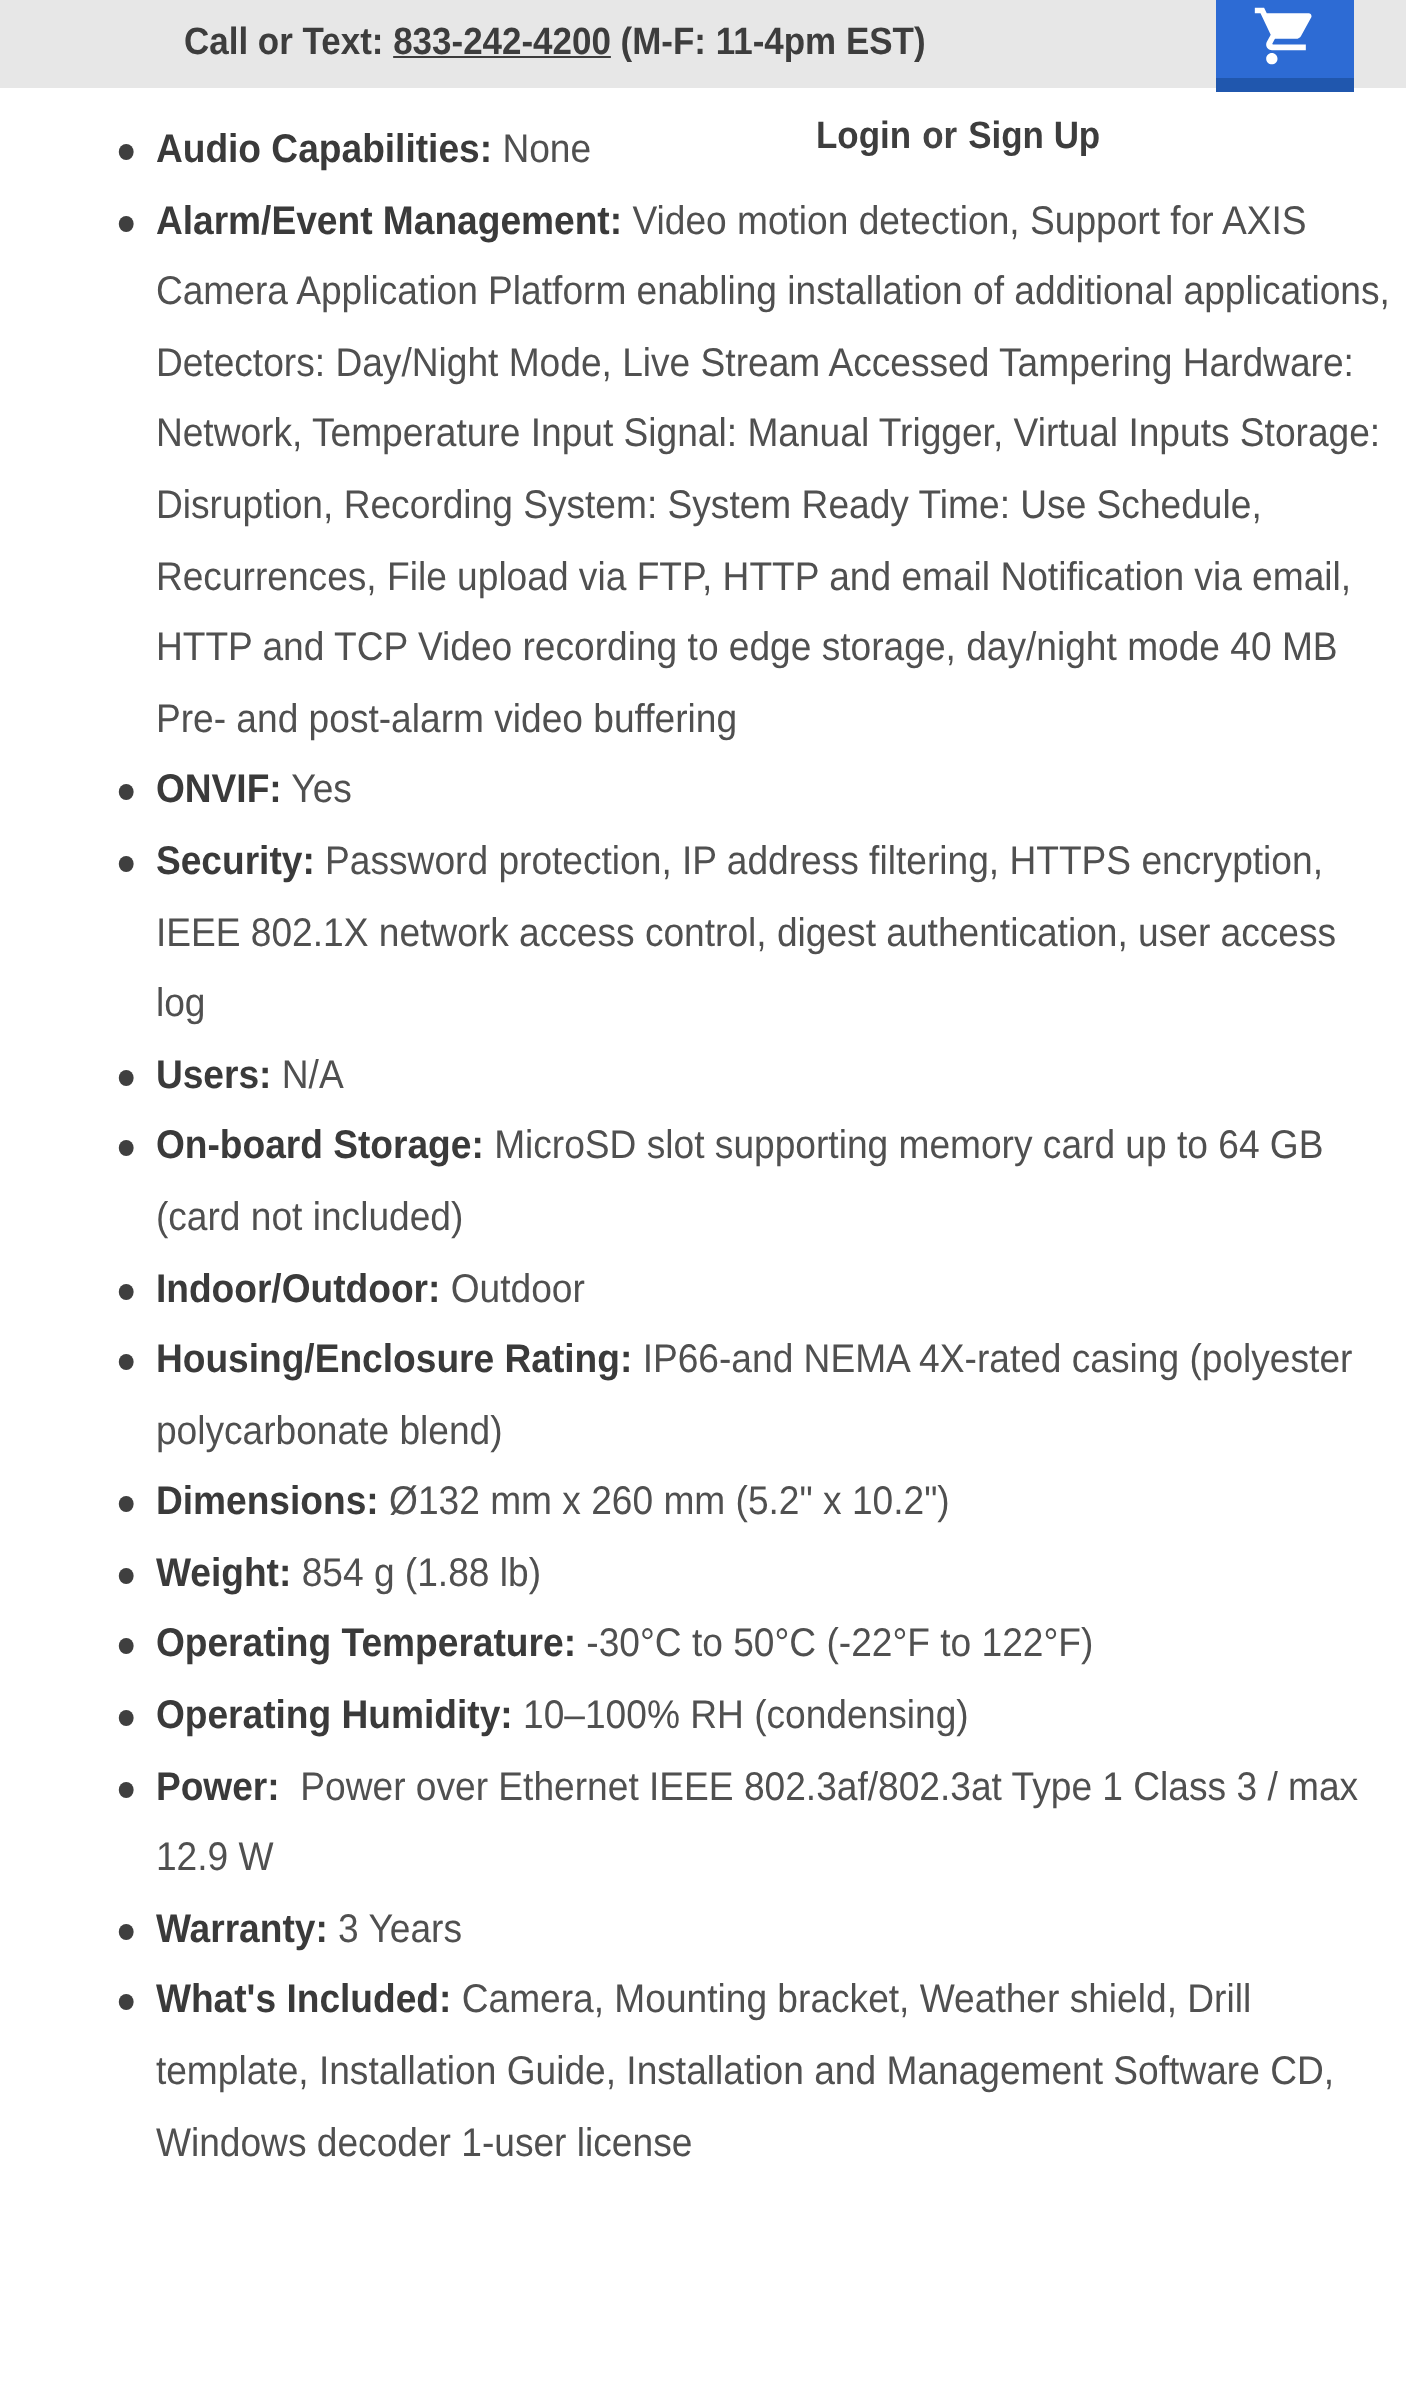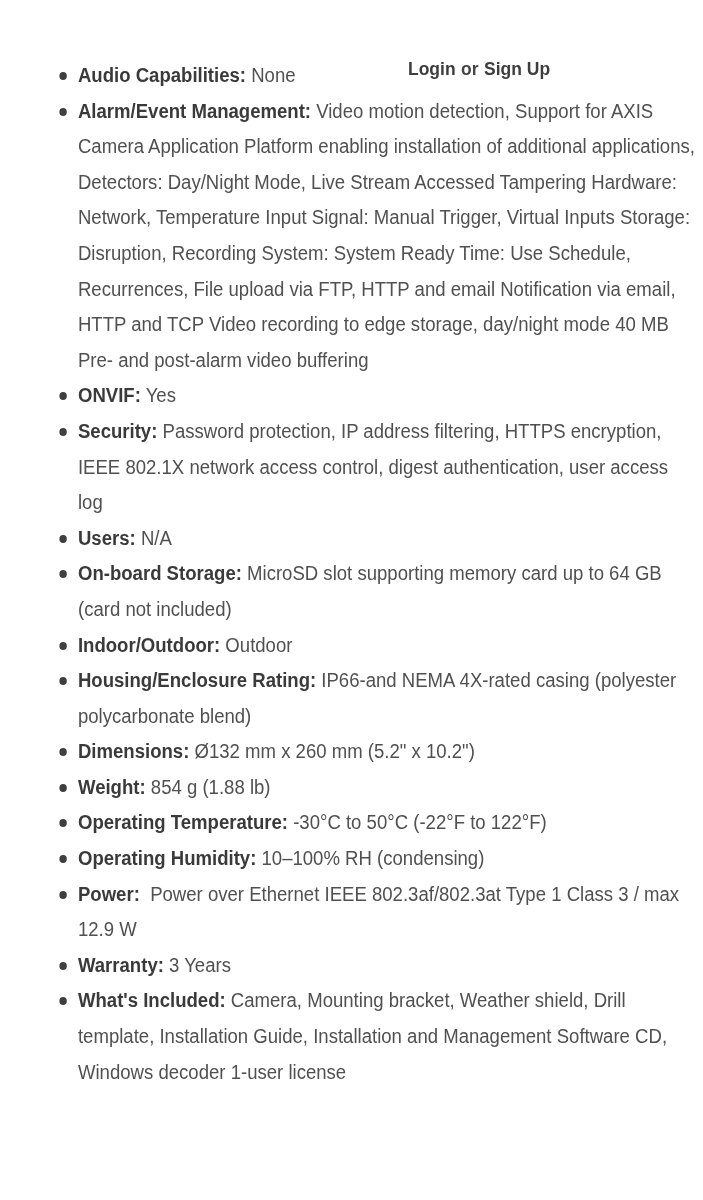--- a/index.html
+++ b/index.html
@@ -44,20 +44,39 @@
     position:absolute;left:1px;top:14px;width:8px;height:8px;
     border-radius:50%;background:#3f3f3f;
   }
   .spec-list strong{color:#3a3a3a;font-weight:bold;}
 </style>
 </head>
 <body>
 
 <div class="page">
 
+  <div class="header">
+    <button class="hamburger">
+      <span>
+        <span class="bar"></span><span class="bar"></span><span class="bar"></span>
+      </span>
+    </button>
+    <div class="call-text">
+      <span>Call or Text:</span>
+      <a href="#">833-242-4200</a>
+      <span>(M-F: 11-4pm EST)</span>
+    </div>
+    <button class="cart-btn">
+      <span>
+        <svg viewBox="0 0 24 24" aria-hidden="true">
+          <path d="M7 18c-1.1 0-1.99.9-1.99 2S5.9 22 7 22s2-.9 2-2-.9-2-2-2zM1 2v2h2l3.6 7.59-1.35 2.45c-.16.28-.25.61-.25.96 0 1.1.9 2 2 2h12v-2H7.42c-.14 0-.25-.11-.25-.25l.03-.12.9-1.63h7.45c.75 0 1.41-.41 1.75-1.03l3.58-6.49c.08-.14.12-.31.12-.48 0-.55-.45-1-1-1H5.21l-.94-2H1z"></path>
+        </svg>
+      </span>
+    </button>
+  </div>
 
   <div class="auth-links">
     <a href="#">Login</a><span class="sep">or</span><a href="#">Sign Up</a>
   </div>
 
   <ul class="spec-list">
     <li><span class="bullet"></span><strong>Audio Capabilities:</strong> <span>None</span></li>
 
     <li><span class="bullet"></span><strong>Alarm/Event Management:</strong> <span>Video motion detection, Support for AXIS Camera Application Platform enabling installation of additional applications, Detectors: Day/Night Mode, Live Stream Accessed Tampering Hardware: Network, Temperature Input Signal: Manual Trigger, Virtual Inputs Storage: Disruption, Recording System: System Ready Time: Use Schedule, Recurrences, File upload via FTP, HTTP and email Notification via email, HTTP and TCP Video recording to edge storage, day/night mode 40 MB Pre- and post-alarm video buffering</span></li>
 

